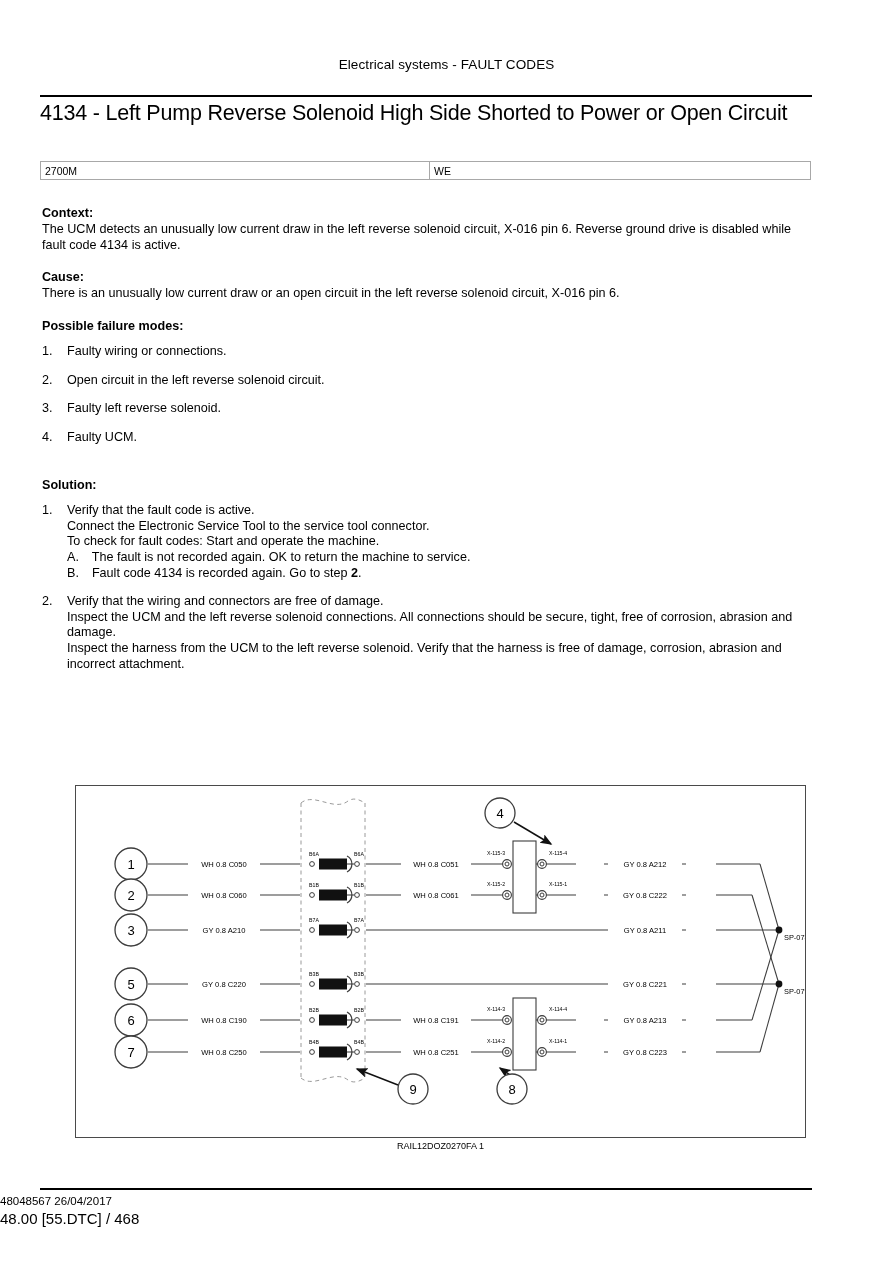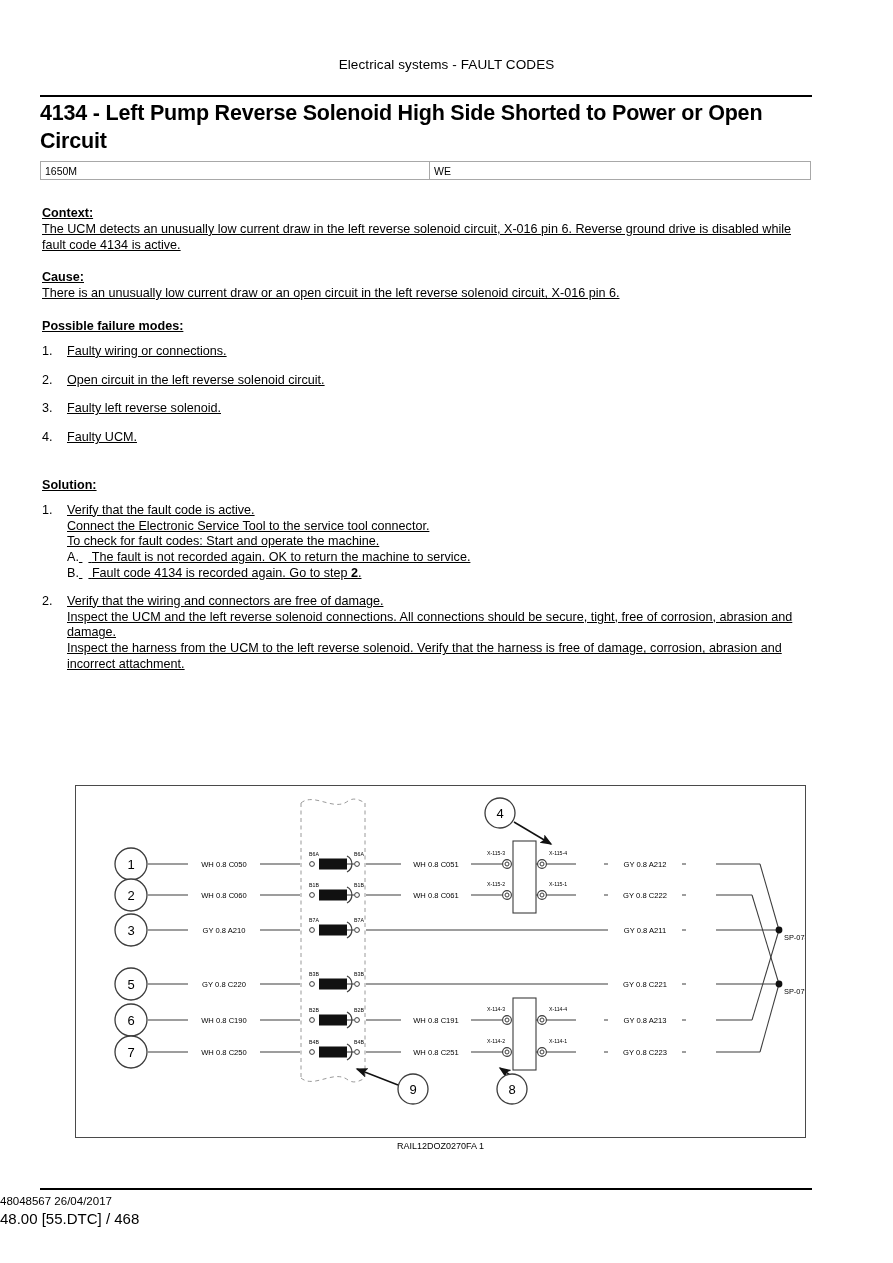--- a/index.html
+++ b/index.html
@@ -17,38 +17,38 @@
     position:absolute;left:0;top:57px;width:893px;
     text-align:center;font-size:13.5px;letter-spacing:0.1px;
   }
   .head-rule{
     position:absolute;left:40px;top:95px;width:772px;height:2px;background:#000;
   }
 
   
   .title{
     position:absolute;left:40px;top:100px;width:780px;
-    font-size:21.5px;font-weight:bold;line-height:1.28;
+    font-size:21.5px;font-weight:normal;line-height:1.28;
     letter-spacing:-0.2px;
   }
 
   
   .model-table{
     position:absolute;left:40px;top:161px;width:771px;
     border-collapse:collapse;font-size:10.5px;
   }
   .model-table td{
     border:1px solid #a8a8a8;padding:2px 4px;height:13px;vertical-align:middle;
   }
   .model-table td.c1{width:380px;}
 
   
   .body{
     position:absolute;left:42px;top:206px;width:772px;
-    font-size:12.6px;line-height:1.255;text-decoration:underline;
+    font-size:12.6px;line-height:1.255;
   }
   .sec-head{font-weight:bold;font-size:12.6px;margin:0;}
   .para{margin:0;}
   .gap-s{height:9px;}
   .gap-m{height:17px;}
   .gap-l{height:19px;}
 
   ol.numlist{
     margin:0;padding:0;list-style:none;
   }
@@ -91,21 +91,21 @@
 <div class="page">
 
   <div class="running-head">Electrical systems - FAULT CODES</div>
   <div class="head-rule"></div>
 
   <div class="title">4134 - Left Pump Reverse Solenoid High Side Shorted to Power or Open Circuit</div>
 
   <table class="model-table">
     <tbody>
         <tr>
-      <td class="c1">1650M</td>
+      <td class="c1">2700M</td>
       <td>WE</td>
     </tr>
   </tbody>
     </table>
 
   <div class="body">
 
     <div class="sec-head">Context:</div>
     <div class="para">The UCM detects an unusually low current draw in the left reverse solenoid circuit, X-016 pin 6.  Reverse ground drive is disabled while fault code 4134 is active.</div>
 

